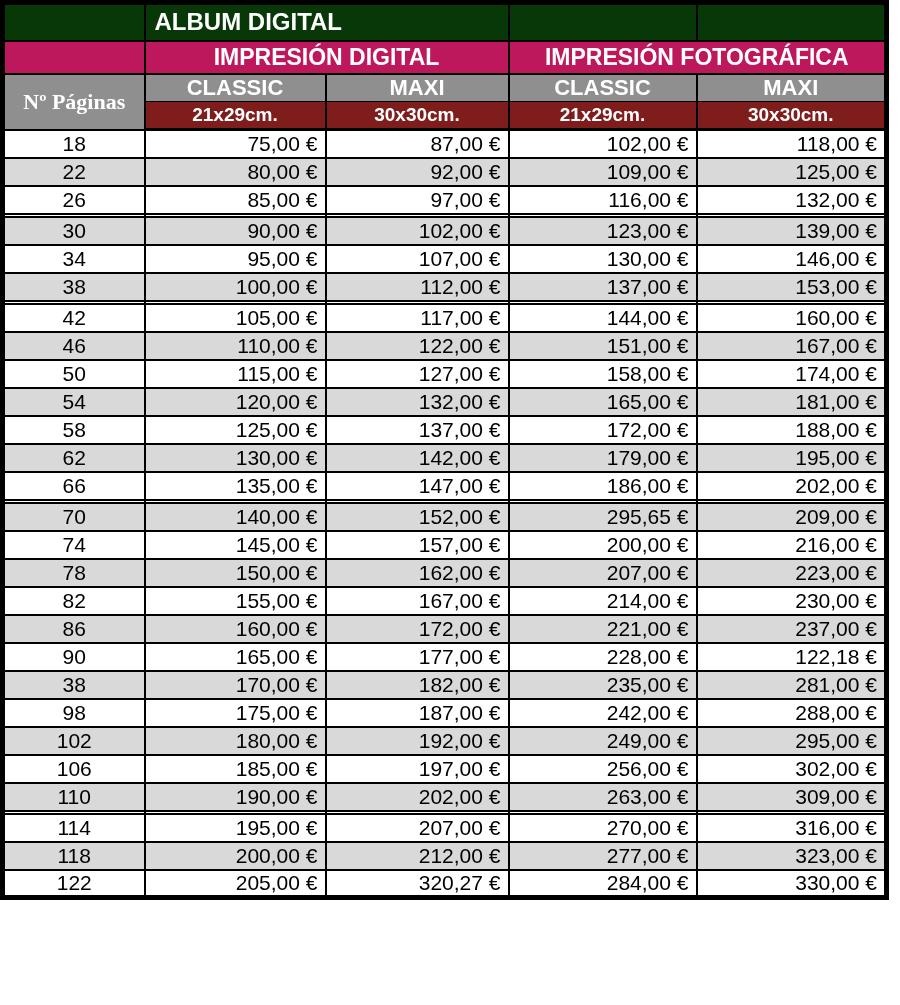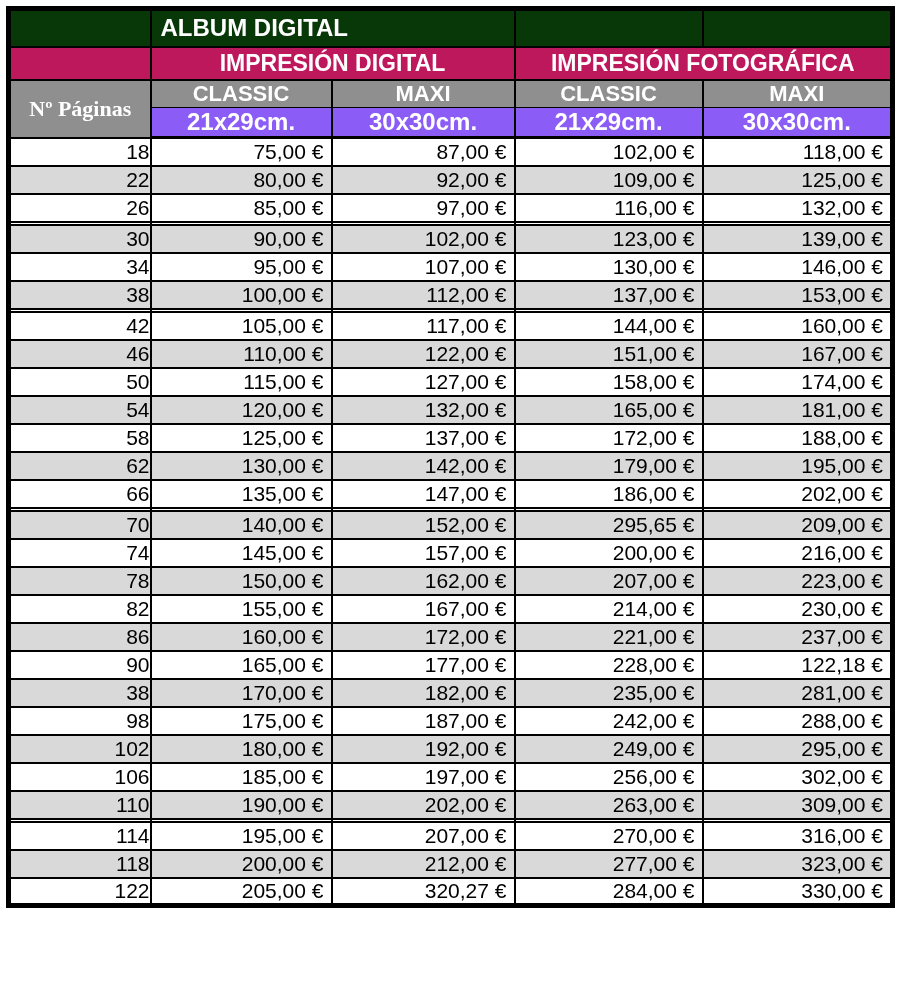--- a/index.html
+++ b/index.html
@@ -6,21 +6,20 @@
     margin: 0;
     padding: 0;
     background: #ffffff;
     width: 900px;
     font-family: "Liberation Sans", sans-serif;
   }
   .sheet {
     width: 900px;
     height: 1005px;
     box-sizing: border-box;
-    padding: 6px;
     background: #ffffff;
   }
   table.price-table {
     border-collapse: collapse;
     table-layout: fixed;
     width: 884px;
     border: 5px solid #000;
   }
   .price-table th, .price-table td {
     border: 2px solid #000;
@@ -61,40 +60,40 @@
     background: #8f8f8f;
     color: #ffffff;
     height: 28px;
     font-size: 22px;
     font-weight: bold;
     text-align: center;
     padding: 0;
     border-bottom-width: 1px;
   }
   tr.sizes-row th {
-    background: #8b5cf6;
+    background: #7f1d1d;
     color: #ffffff;
     height: 28px;
-    font-size: 24px;
+    font-size: 19px;
     font-weight: bold;
     text-align: center;
     padding: 0;
     border-top-width: 1px;
     border-bottom: 3px solid #000;
   }
   
   tbody td {
     height: 28px;
     font-size: 21px;
     color: #000;
     background: #ffffff;
     padding: 0;
   }
   tbody tr.shade td { background: #d9d9d9; }
-  td.pages-cell  { text-align: right; }
+  td.pages-cell  { text-align: center; }
   td.price-cell  { text-align: right; padding-right: 7px; }
   tr.group-separator td {
     height: 3px;
     background: #ffffff;
     padding: 0;
     border-top: 2px solid #000;
     border-bottom: 2px solid #000;
   }
 </style>
 </head>

